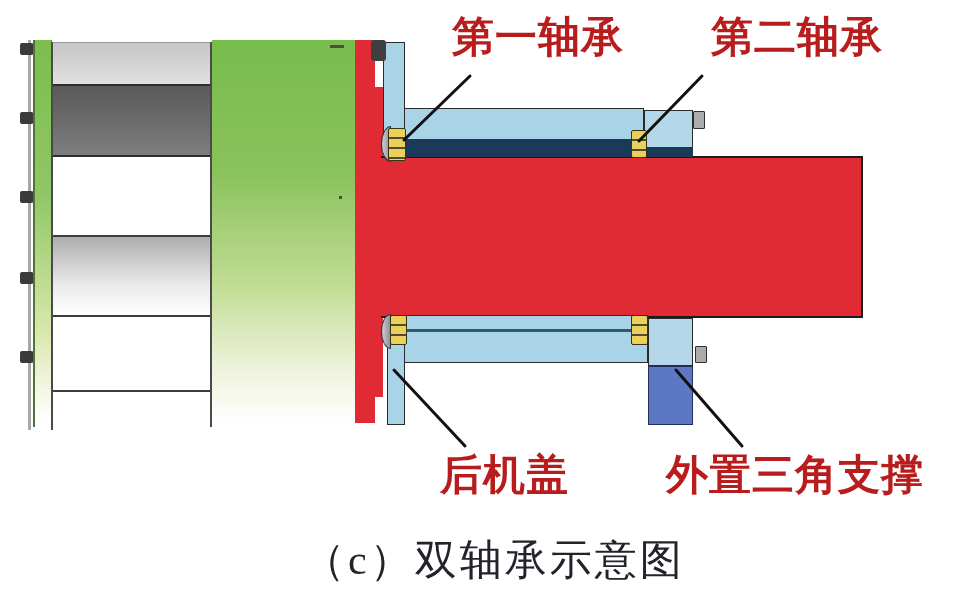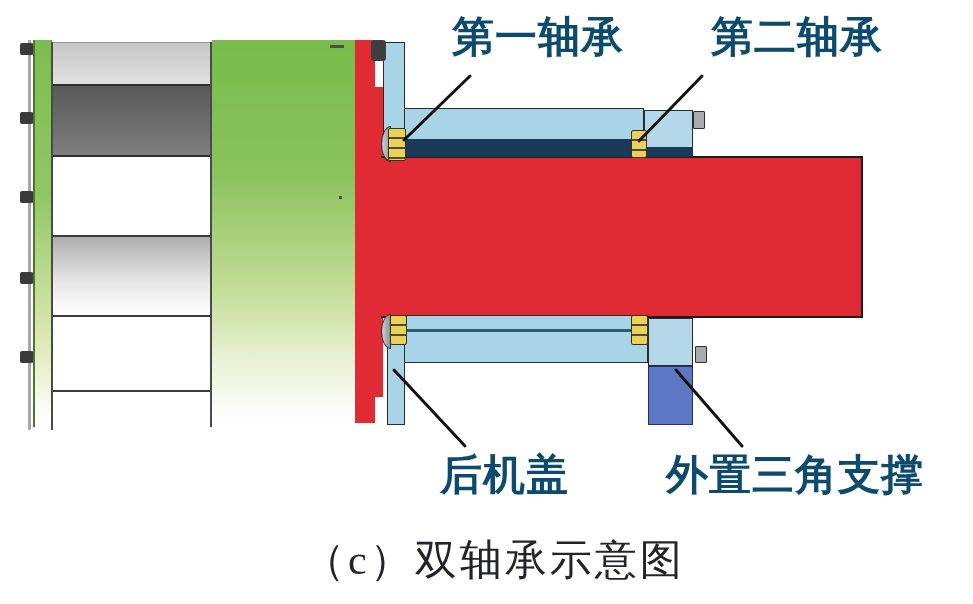--- a/index.html
+++ b/index.html
@@ -43,21 +43,21 @@
   }
   .disc{
     background:linear-gradient(90deg,#cdd1d5,#8d9298);
     border:1px solid #333;border-radius:10px 0 0 10px / 18px 0 0 18px;
   }
   .bolt-dark{background:#3f3f3f;border-radius:3px;}
   .bolt-gray{background:#ababab;border:1.5px solid #2e2e2e;border-radius:1px;}
   
   .leader-svg{position:absolute;left:0;top:0;width:973px;height:604px;pointer-events:none;}
   .label{
-    position:absolute;color:#0c4a6e;font-weight:bold;font-size:42px;line-height:1.1;
+    position:absolute;color:#b91c1c;font-weight:bold;font-size:42px;line-height:1.1;
     white-space:nowrap;letter-spacing:1px;
   }
   .caption{
     position:absolute;color:#23232b;font-weight:normal;font-size:42px;
     white-space:nowrap;letter-spacing:3px;
   }
 </style>
 </head>
 <body>
 

